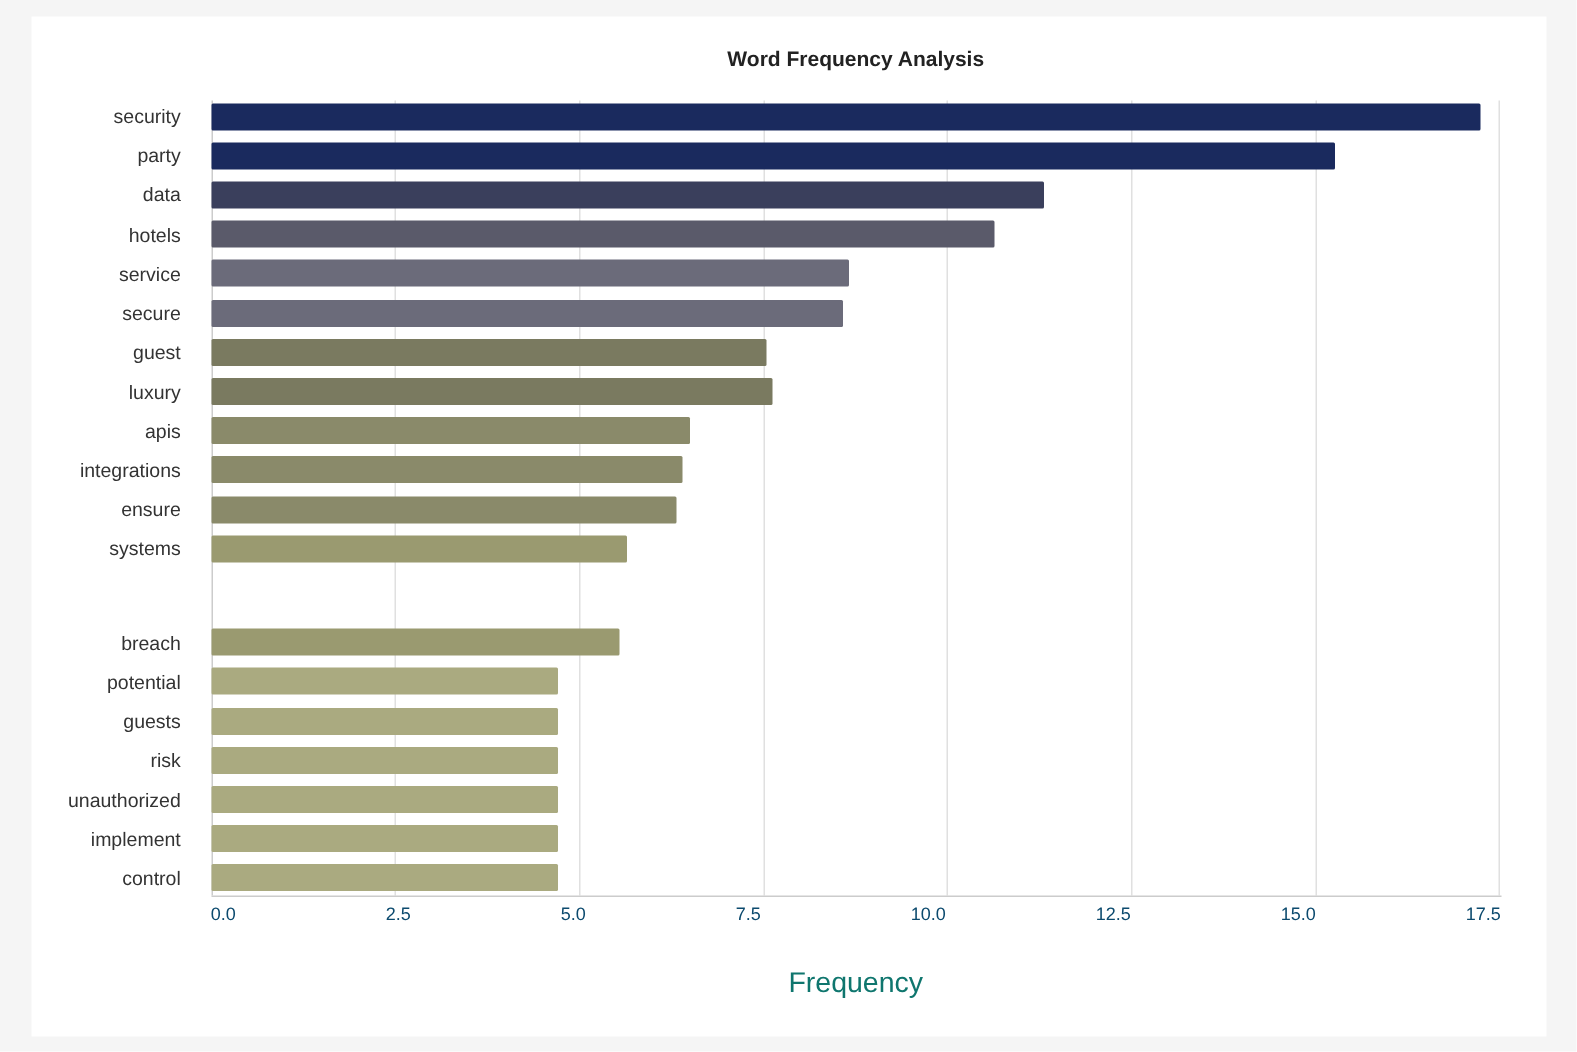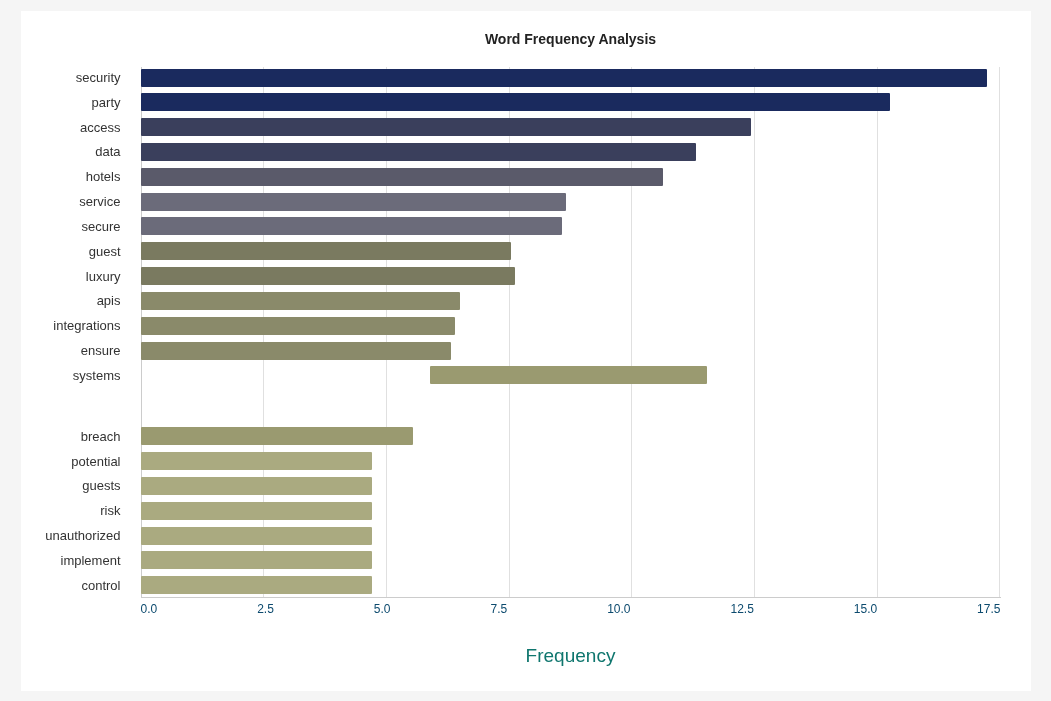--- a/index.html
+++ b/index.html
@@ -123,24 +123,20 @@
     <div class="bars-wrapper" id="bars-wrapper">
         <div class="bar-row" style="position: relative;">
           <span class="bar-label">security</span>
           <div class="bar-fill" style="width: 98.9189%; background-color: rgb(26, 42, 94);"></div>
         </div>
         <div class="bar-row" style="position: relative;">
           <span class="bar-label">party</span>
           <div class="bar-fill" style="width: 87.5676%; background-color: rgb(26, 42, 94);"></div>
         </div>
         <div class="bar-row" style="position: relative;">
-          <span class="bar-label">access</span>
-          <div class="bar-fill" style="width: 71.3514%; background-color: rgb(58, 63, 92);"></div>
-        </div>
-        <div class="bar-row" style="position: relative;">
           <span class="bar-label">data</span>
           <div class="bar-fill" style="width: 64.8649%; background-color: rgb(58, 63, 92);"></div>
         </div>
         <div class="bar-row" style="position: relative;">
           <span class="bar-label">hotels</span>
           <div class="bar-fill" style="width: 61.0811%; background-color: rgb(90, 90, 106);"></div>
         </div>
         <div class="bar-row" style="position: relative;">
           <span class="bar-label">service</span>
           <div class="bar-fill" style="width: 49.7297%; background-color: rgb(107, 107, 122);"></div>
@@ -162,21 +158,21 @@
           <div class="bar-fill" style="width: 37.2973%; background-color: rgb(138, 138, 106);"></div>
         </div>
         <div class="bar-row" style="position: relative;">
           <span class="bar-label">integrations</span>
           <div class="bar-fill" style="width: 36.7568%; background-color: rgb(138, 138, 106);"></div>
         </div>
         <div class="bar-row" style="position: relative;">
           <span class="bar-label">ensure</span>
           <div class="bar-fill" style="width: 36.2162%; background-color: rgb(138, 138, 106);"></div>
         </div>
-        <div class="bar-row" style="position: relative; justify-content: center;">
+        <div class="bar-row" style="position: relative;">
           <span class="bar-label">systems</span>
           <div class="bar-fill" style="width: 32.4324%; background-color: rgb(154, 154, 112);"></div>
         </div>
         <div class="bar-row" style="position: relative; margin-top: 36px;">
           <span class="bar-label">breach</span>
           <div class="bar-fill" style="width: 31.8919%; background-color: rgb(154, 154, 112);"></div>
         </div>
         <div class="bar-row" style="position: relative;">
           <span class="bar-label">potential</span>
           <div class="bar-fill" style="width: 27.027%; background-color: rgb(170, 170, 128);"></div>

